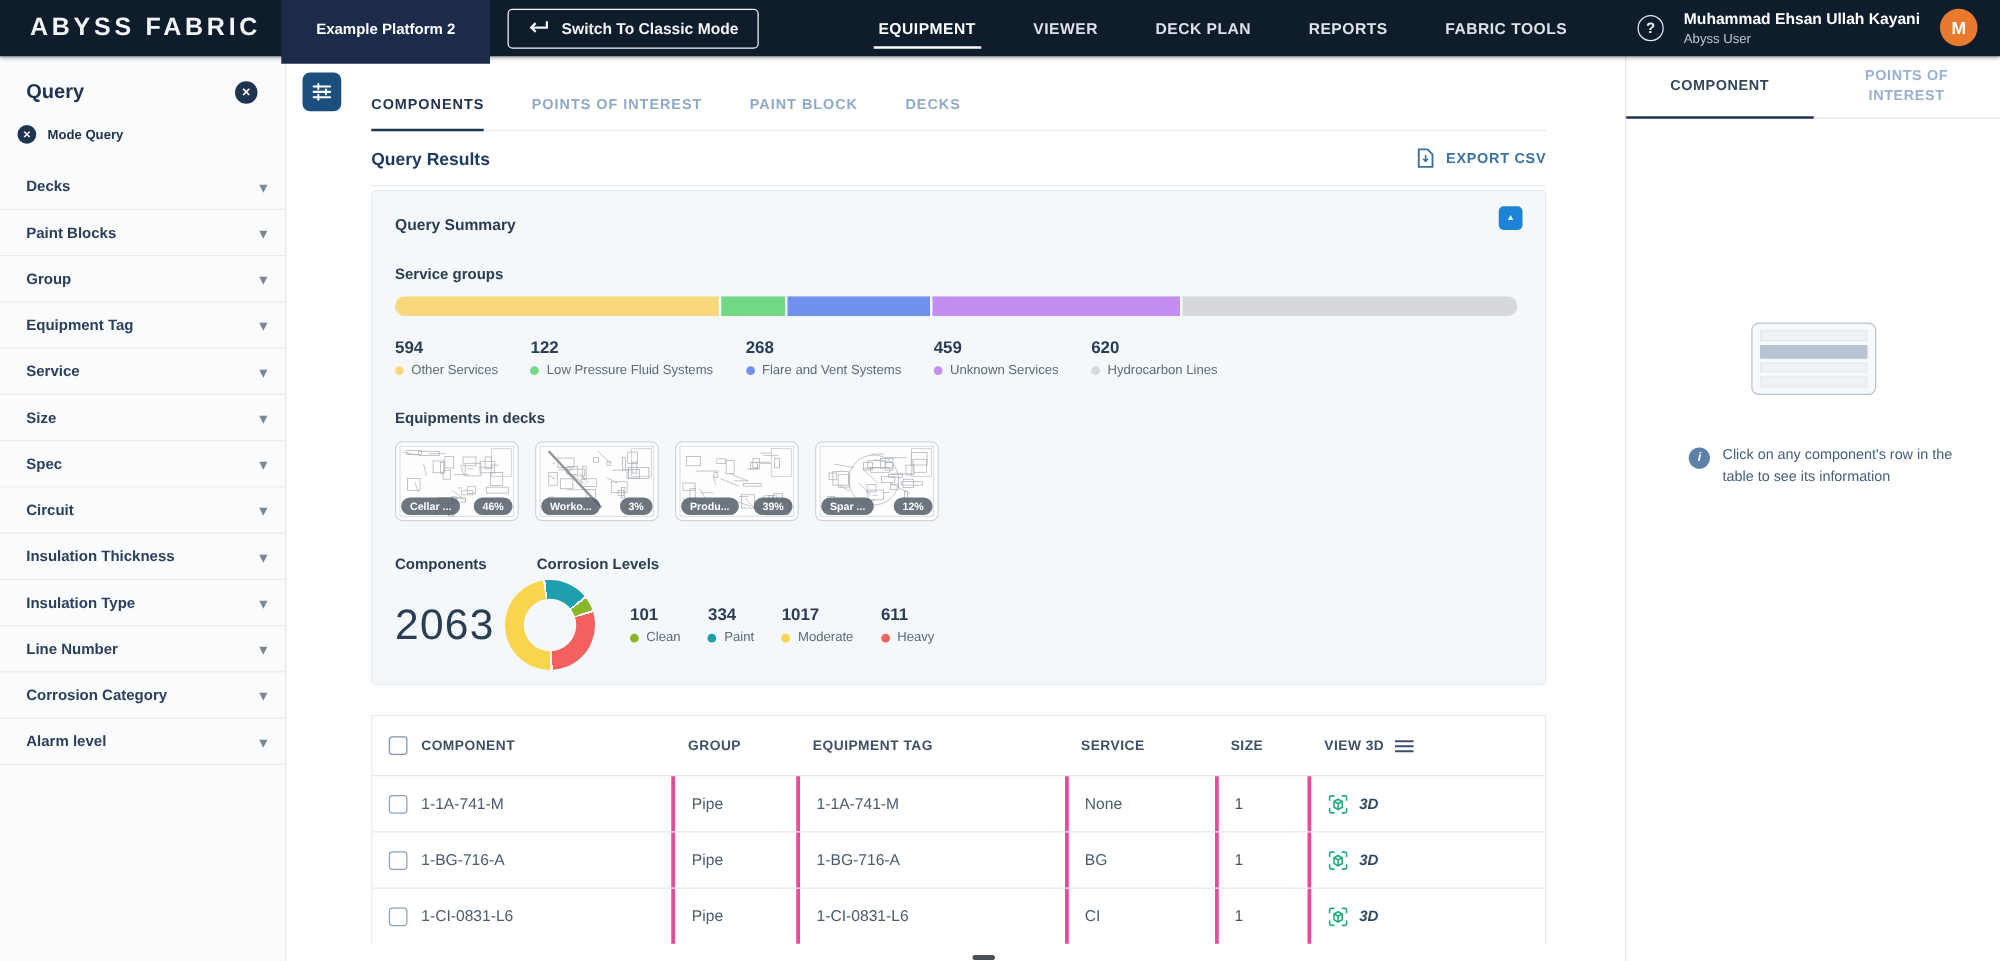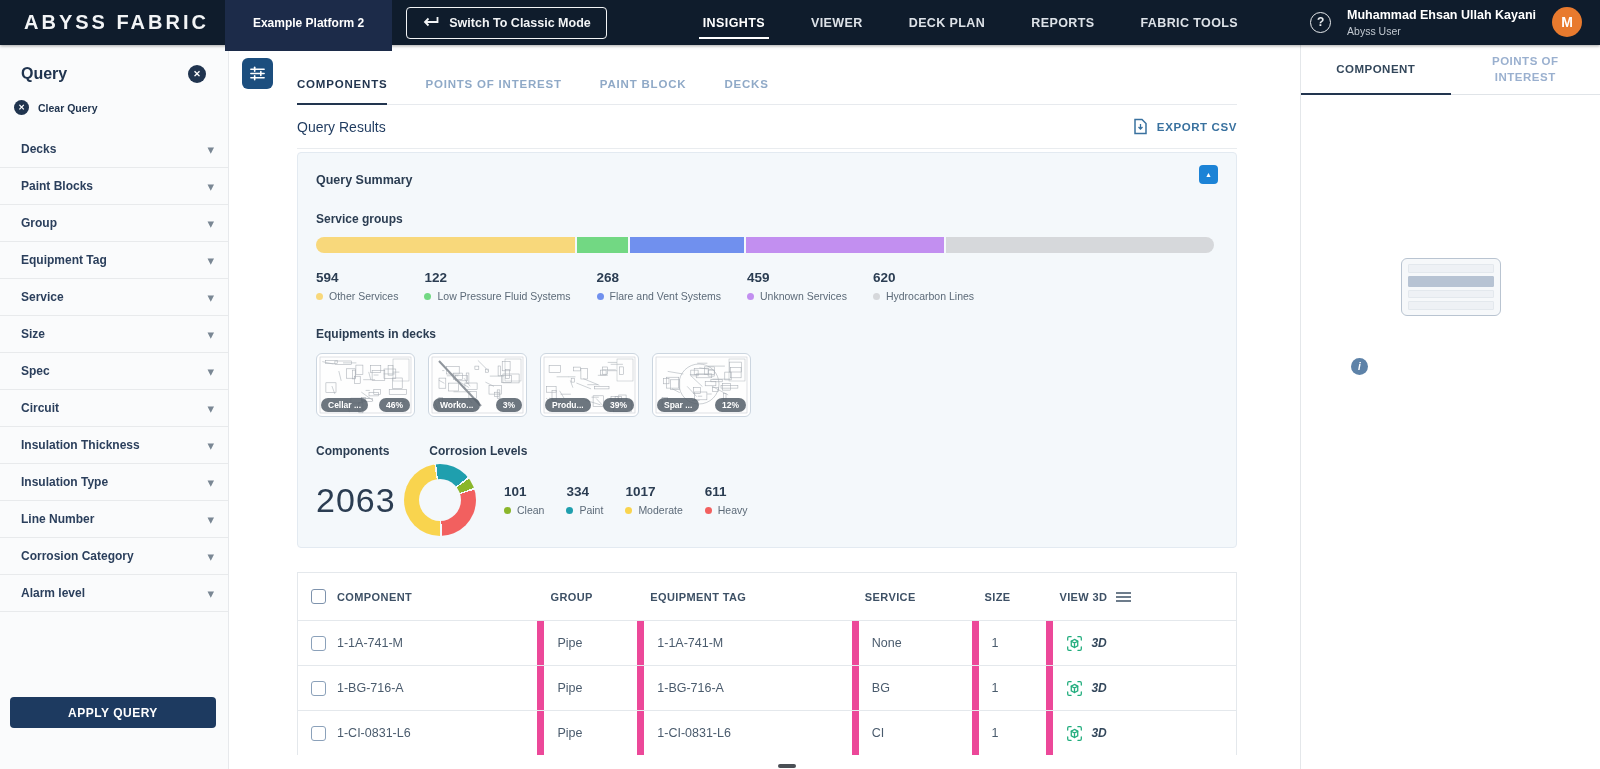--- a/index.html
+++ b/index.html
@@ -53,21 +53,21 @@
   .filter-toggle { position:absolute; left:12px; top:13px; width:31px; height:31px;
     background:#1c4e7e; border-radius:6px; display:flex; align-items:center; justify-content:center; cursor:pointer; }
   .content { margin-left:67px; width:940px; }
   .tabs-row { display:flex; gap:38px; padding-top:33px; border-bottom:1px solid #e7eaee; }
   .tab { position:relative; font-size:11.5px; font-weight:700; letter-spacing:.8px; color:#8fa9c7;
     padding-bottom:14px; cursor:pointer; }
   .tab.active { color:#22354f; }
   .tab.active::after { content:""; position:absolute; left:0; right:0; bottom:-1px; height:2px; background:#22354f; }
   .results-row { height:44px; display:flex; align-items:center; justify-content:space-between;
     border-bottom:1px solid #e9ecef; }
-  .results-title { font-size:14px; font-weight:400; color:#1e3a5f; }
+  .results-title { font-size:14px; font-weight:700; color:#1e3a5f; }
   .export-btn { display:flex; align-items:center; gap:9px; color:#39719f; font-size:11.5px;
     font-weight:700; letter-spacing:.6px; cursor:pointer; }
 
   
   .summary { margin-top:3px; background:#f4f8fb; border:1px solid #e3eaf1; border-radius:4px;
     padding:16px 20px 24px 18px; position:relative; height:396px; }
   .summary-title { font-size:12.5px; font-weight:700; color:#2b3d52; padding-top:4px; }
   .collapse-btn { position:absolute; right:18px; top:12px; width:19px; height:19px; background:#1c83d6;
     border-radius:4px; color:#fff; font-size:7px; display:flex; align-items:center; justify-content:center; cursor:pointer; }
   .section-label { font-size:12px; font-weight:700; color:#2b3d52; }
@@ -94,21 +94,21 @@
   .comp-total { font-size:34px; font-weight:400; color:#2b3d52; letter-spacing:1px; width:88px; }
   .donut { position:relative; width:72px; height:72px; border-radius:50%; flex:none; }
   .donut-hole { position:absolute; inset:15px; background:#f4f8fb; border-radius:50%; }
   .corr-legend { margin-left:28px; gap:22px; margin-top:0; }
 
   
   .table { margin-top:24px; border:1px solid #e4e8ec; border-bottom:none; }
   .trow { display:flex; align-items:center; height:45px; border-top:1px solid #e4e8ec; background:#fff; }
   .trow.head { height:47px; border-top:none; }
   .tcell { height:100%; display:flex; align-items:center; padding-left:13px; font-size:12.5px; color:#4a5b6d; }
-  .trow:not(.head) .tcell + .tcell { border-left:7px solid #ec4899;text-align:center; }
+  .trow:not(.head) .tcell + .tcell { border-left:3px solid #ec4899;text-align:center; }
   .head .tcell { font-size:11px; font-weight:700; color:#3d5065; letter-spacing:.4px; }
   .cw0 { width:240px; } .cw1 { width:100px; } .cw2 { width:215px; } .cw3 { width:120px; }
   .cw4 { width:75px; } .cw5 { width:190px; }
   .cb { width:15px; height:15px; border:1.7px solid #8ba1ba; border-radius:3px; background:#fff;
     display:inline-block; flex:none; cursor:pointer; }
   .head .cb { border-color:#7e93ad; }
   .cell-gap { margin-left:11px; }
   .view3d-label { margin-left:8px; font-size:12px; font-weight:700; color:#33475b;font-style:italic; }
   .scroll-hint { position:absolute; bottom:1px; left:548px; width:18px; height:4px; background:#4a4f55; border-radius:2px; }
 
@@ -141,21 +141,21 @@
   <div class="switch-btn">
     <span>
       <svg width="17" height="13" viewBox="0 0 17 13">
           <path d="M15.5 1 v5 H3" fill="none" stroke="#f2f4f6" stroke-width="1.8"></path>
           <path d="M6.5 2.5 L3 6 l3.5 3.5" fill="none" stroke="#f2f4f6" stroke-width="1.8"></path>
         </svg>
     </span>
     <span>Switch To Classic Mode</span>
   </div>
   <div class="main-nav">
-      <div class="nav-item active">INSIGHTS</div>
+      <div class="nav-item active">EQUIPMENT</div>
       <div class="nav-item">VIEWER</div>
       <div class="nav-item">DECK PLAN</div>
       <div class="nav-item">REPORTS</div>
       <div class="nav-item">FABRIC TOOLS</div>
     </div>
   <div class="topbar-right">
     <div class="help-icon">?</div>
     <div class="user-block">
       <div class="user-name">Muhammad Ehsan Ullah Kayani</div>
       <div class="user-role">Abyss User</div>
@@ -164,21 +164,21 @@
   </div>
 </div>
 
 <div class="sidebar">
   <div class="sidebar-head">
     <div class="sidebar-title">Query</div>
     <div class="circle-x">✕</div>
   </div>
   <div class="clear-row">
     <div class="circle-x">✕</div>
-    <div class="clear-label">Clear Query</div>
+    <div class="clear-label">Mode Query</div>
   </div>
   <div class="filter-list">
       <div class="filter-row">
         <span class="filter-label">Decks</span>
         <span class="chevron">▾</span>
       </div>
       <div class="filter-row">
         <span class="filter-label">Paint Blocks</span>
         <span class="chevron">▾</span>
       </div>
@@ -220,21 +220,20 @@
       </div>
       <div class="filter-row">
         <span class="filter-label">Corrosion Category</span>
         <span class="chevron">▾</span>
       </div>
       <div class="filter-row">
         <span class="filter-label">Alarm level</span>
         <span class="chevron">▾</span>
       </div>
     </div>
-  <button class="apply-btn">APPLY QUERY</button>
 </div>
 
 <div class="main">
   <div class="filter-toggle">
     <span>
       <svg width="17" height="17" viewBox="0 0 18 18">
           <g stroke="#fff" stroke-width="1.7" stroke-linecap="round">
             <line x1="2" y1="4.5" x2="16" y2="4.5"></line>
             <line x1="2" y1="9" x2="16" y2="9"></line>
             <line x1="2" y1="13.5" x2="16" y2="13.5"></line>
@@ -648,14 +647,15 @@
       <div class="rp-tab">POINTS OF INTEREST</div>
     </div>
   <div class="placeholder-card">
     <div class="ph-row"></div>
     <div class="ph-row hl"></div>
     <div class="ph-row"></div>
     <div class="ph-row"></div>
   </div>
   <div class="rp-hint">
     <div class="info-icon">i</div>
+    <div class="rp-hint-text">Click on any component's row in the table to see its information</div>
   </div>
 </div>
 
 </body></html>

